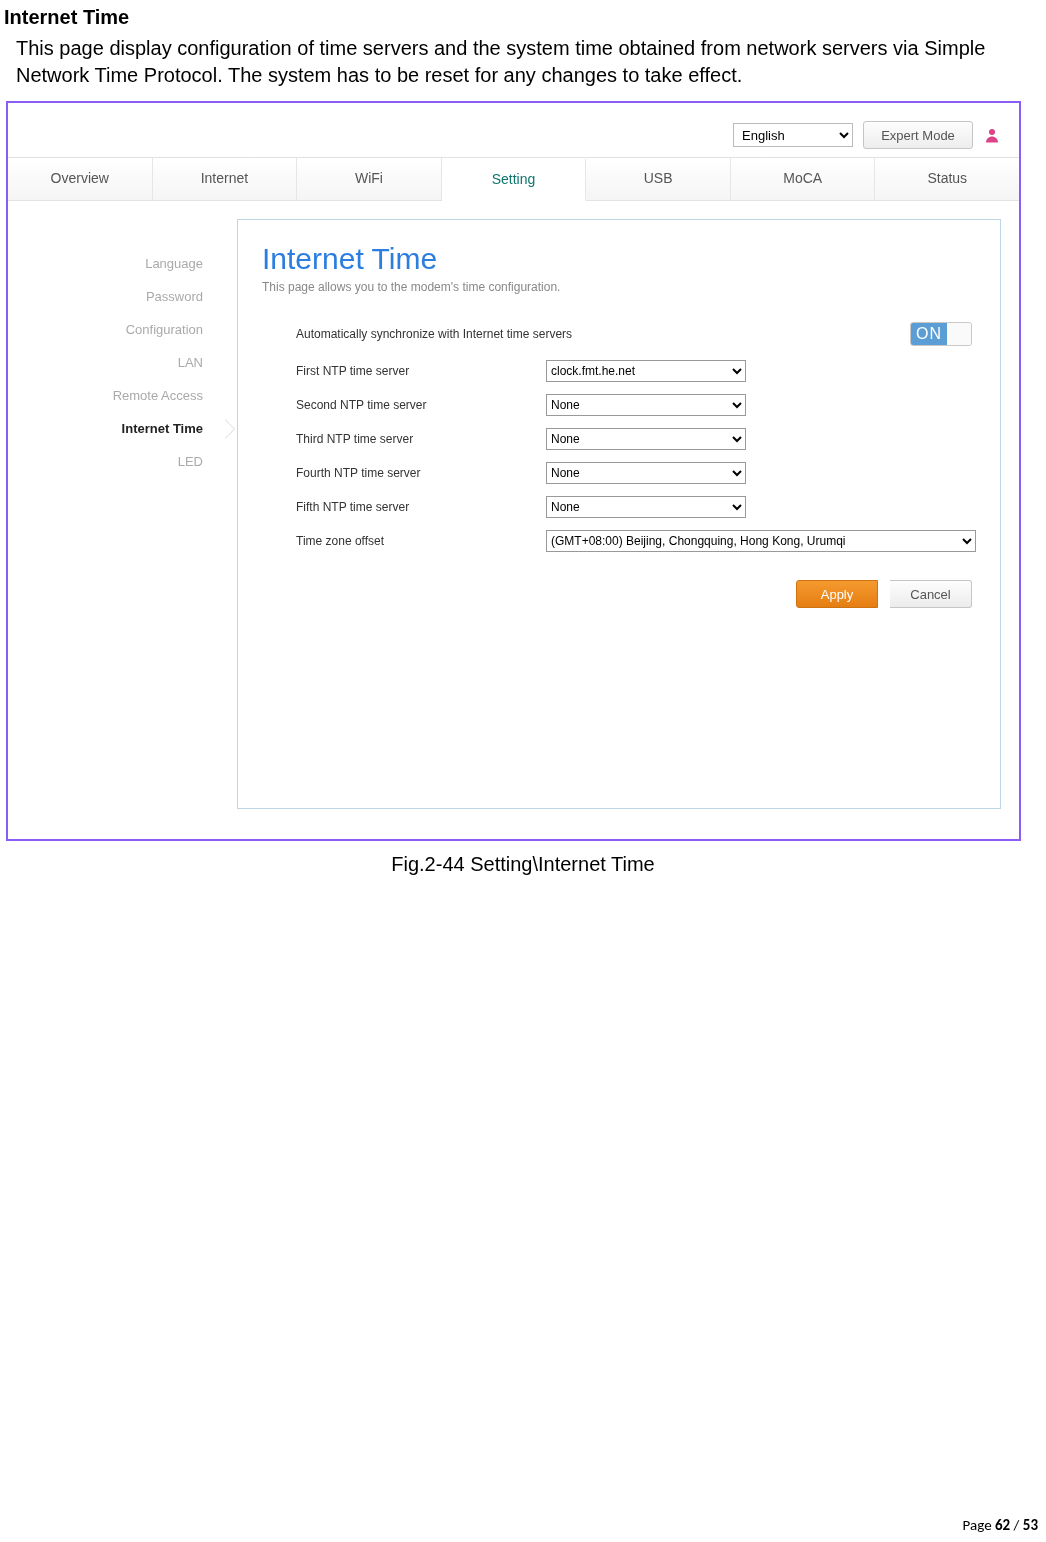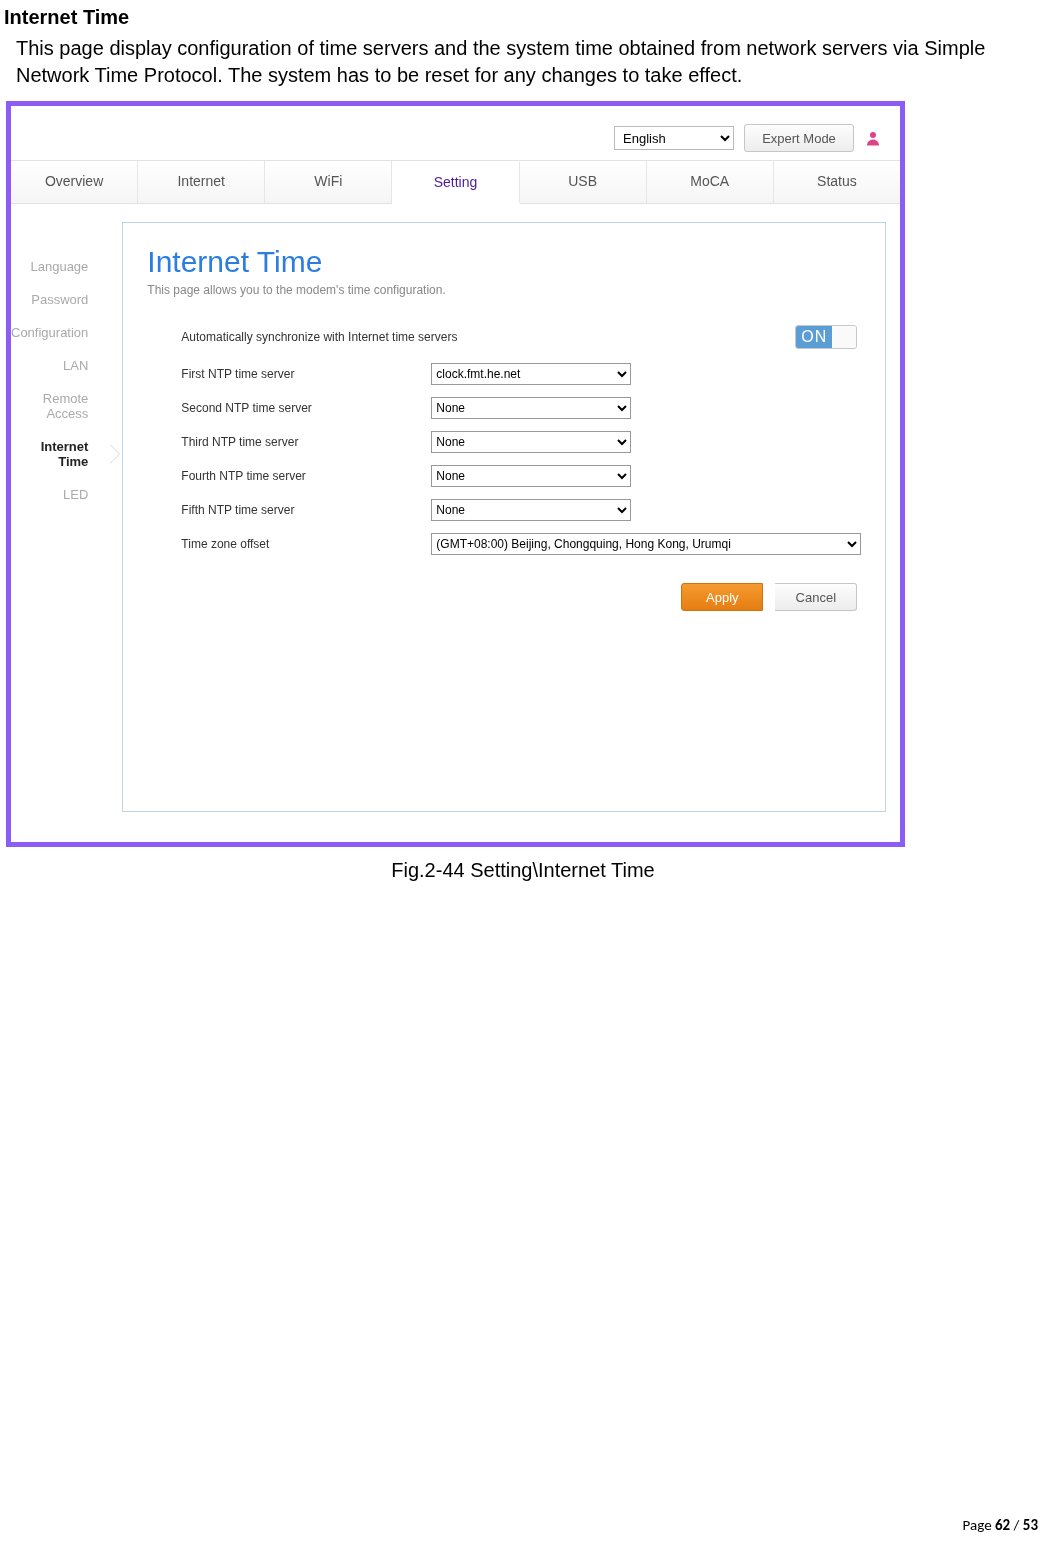--- a/index.html
+++ b/index.html
@@ -17,23 +17,23 @@
     margin: 6px 0 6px 4px;
   }
   .doc-paragraph {
     font-family: Tahoma, Verdana, sans-serif;
     font-size: 20px;
     margin: 4px 10px 12px 16px;
     line-height: 1.35;
   }
   .screenshot-frame {
     margin: 0 6px;
-    border: 5px solid #8b5cf6;
-    background: #fff;
-    width: 899px;
+    border: 2px solid #8b5cf6;
+    background: #fff;
+    width: 1015px;
     position: relative;
   }
   .top-bar {
     display: flex;
     justify-content: flex-end;
     align-items: center;
     gap: 10px;
     padding: 18px 18px 8px 18px;
   }
   .lang-select {
@@ -68,21 +68,21 @@
     flex: 1;
     text-align: center;
     padding: 12px 0;
     font-size: 14px;
     color: #555;
     border-right: 1px solid #e6e6e6;
     cursor: pointer;
   }
   .tab:last-child { border-right: none; }
   .tab.active {
-    color: #4c1d95;
+    color: #0f766e;
     background: #fff;
     border-bottom: 2px solid #fff;
     position: relative;
     top: 1px;
   }
   .main-area {
     display: flex;
     padding-bottom: 30px;
   }
   .sidebar {

